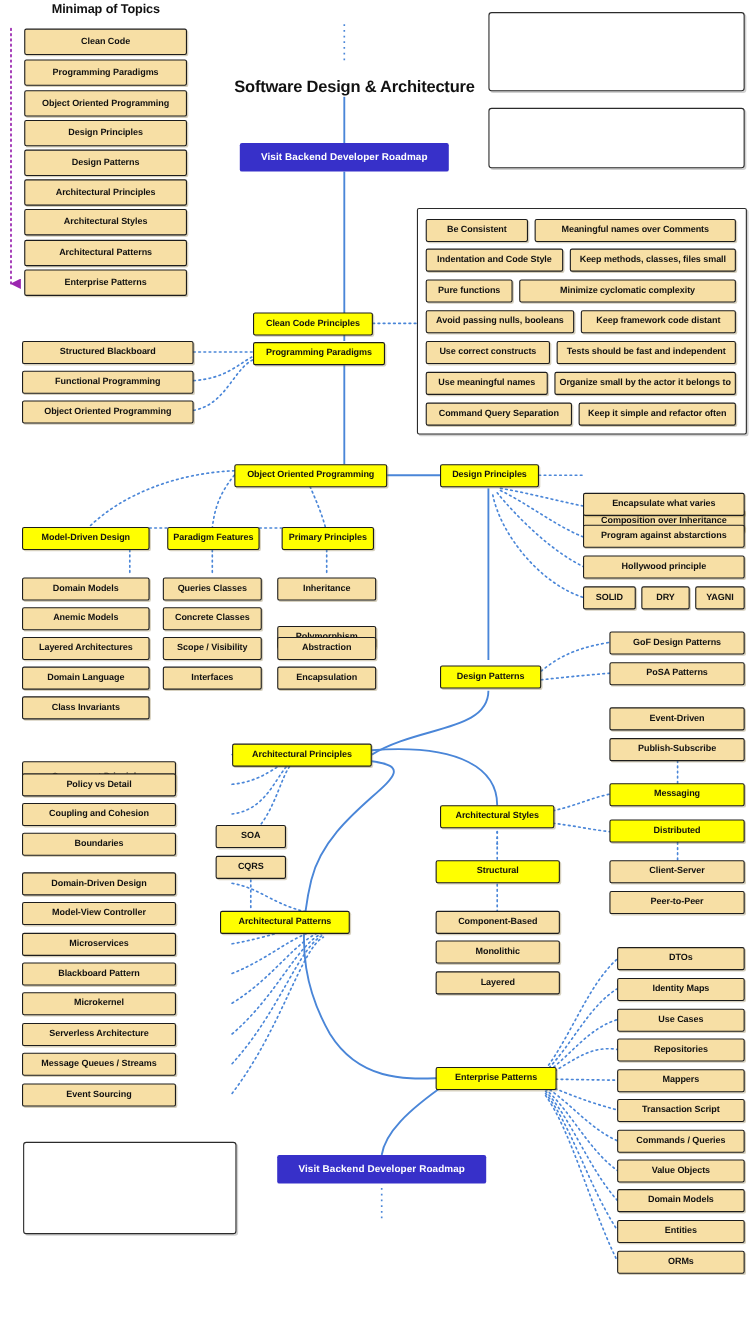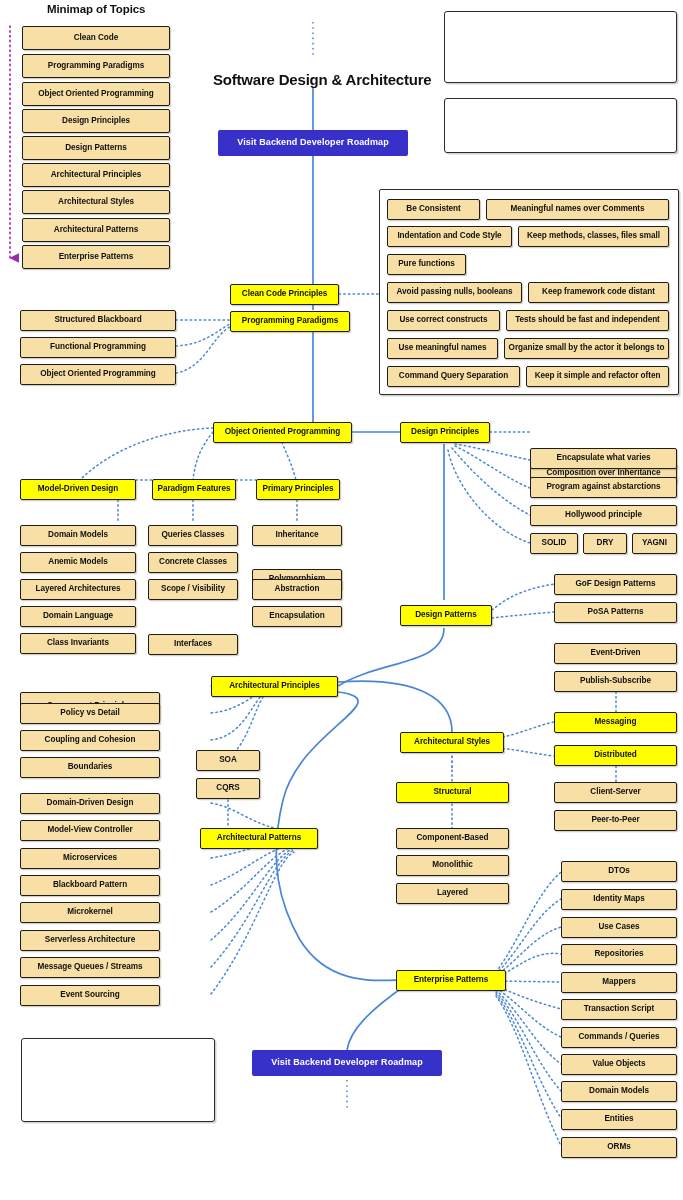--- a/index.html
+++ b/index.html
@@ -190,20 +190,21 @@
 
   <div class="group-frame" style="left:379px;top:189px;width:298px;height:204px;"></div>
 
   <div class="node tan" style="left:387px;top:199px;width:93px;height:21px;">Be Consistent</div>
   <div class="node tan" style="left:486px;top:199px;width:183px;height:21px;">Meaningful names over Comments</div>
 
   <div class="node tan" style="left:387px;top:226px;width:125px;height:21px;">Indentation and Code Style</div>
   <div class="node tan" style="left:518px;top:226px;width:151px;height:21px;">Keep methods, classes, files small</div>
 
   <div class="node tan" style="left:387px;top:254px;width:79px;height:21px;">Pure functions</div>
+  <div class="node tan" style="left:472px;top:254px;width:197px;height:21px;">Minimize cyclomatic complexity</div>
 
   <div class="node tan" style="left:387px;top:282px;width:135px;height:21px;">Avoid passing nulls, booleans</div>
   <div class="node tan" style="left:528px;top:282px;width:141px;height:21px;">Keep framework code distant</div>
 
   <div class="node tan" style="left:387px;top:310px;width:113px;height:21px;">Use correct constructs</div>
   <div class="node tan" style="left:506px;top:310px;width:163px;height:21px;">Tests should be fast and independent</div>
 
   <div class="node tan" style="left:387px;top:338px;width:111px;height:21px;">Use meaningful names</div>
   <div class="node tan" style="left:504px;top:338px;width:165px;height:21px;">Organize small by the actor it belongs to</div>
 
@@ -225,21 +226,21 @@
 
   <div class="node tan" style="left:20px;top:525px;width:116px;height:21px;">Domain Models</div>
   <div class="node tan" style="left:20px;top:552px;width:116px;height:21px;">Anemic Models</div>
   <div class="node tan" style="left:20px;top:579px;width:116px;height:21px;">Layered Architectures</div>
   <div class="node tan" style="left:20px;top:606px;width:116px;height:21px;">Domain Language</div>
   <div class="node tan" style="left:20px;top:633px;width:116px;height:21px;">Class Invariants</div>
 
   <div class="node tan" style="left:148px;top:525px;width:90px;height:21px;">Queries Classes</div>
   <div class="node tan" style="left:148px;top:552px;width:90px;height:21px;">Concrete Classes</div>
   <div class="node tan" style="left:148px;top:579px;width:90px;height:21px;">Scope / Visibility</div>
-  <div class="node tan" style="left:148px;top:606px;width:90px;height:21px;margin-top:28px;">Interfaces</div>
+  <div class="node tan" style="left:148px;top:606px;width:90px;height:21px;">Interfaces</div>
 
   <div class="node tan" style="left:252px;top:525px;width:90px;height:21px;">Inheritance</div>
   <div class="node tan" style="left:252px;top:569px;width:90px;height:21px;">Polymorphism</div>
   <div class="node tan" style="left:252px;top:579px;width:90px;height:21px;">Abstraction</div>
   <div class="node tan" style="left:252px;top:606px;width:90px;height:21px;">Encapsulation</div>
 
   <div class="node yel" style="left:400px;top:422px;width:90px;height:21px;">Design Principles</div>
 
   <div class="node tan" style="left:530px;top:421px;width:147px;height:21px;margin-top:42px;">Composition over Inheritance</div>
   <div class="node tan" style="left:530px;top:448px;width:147px;height:21px;">Encapsulate what varies</div>

